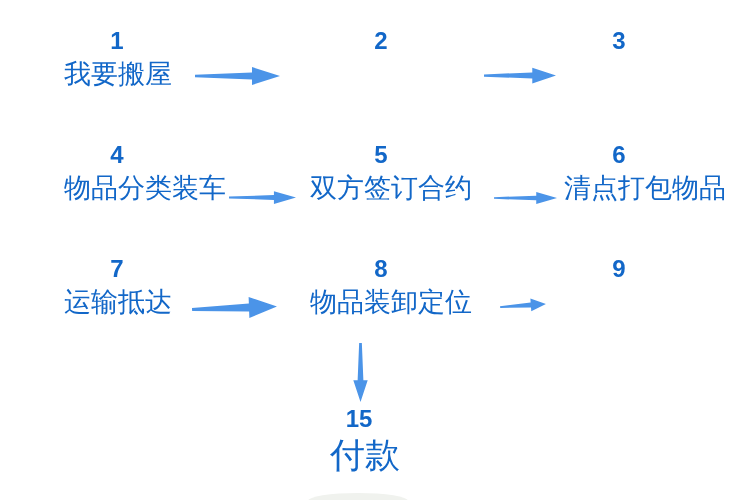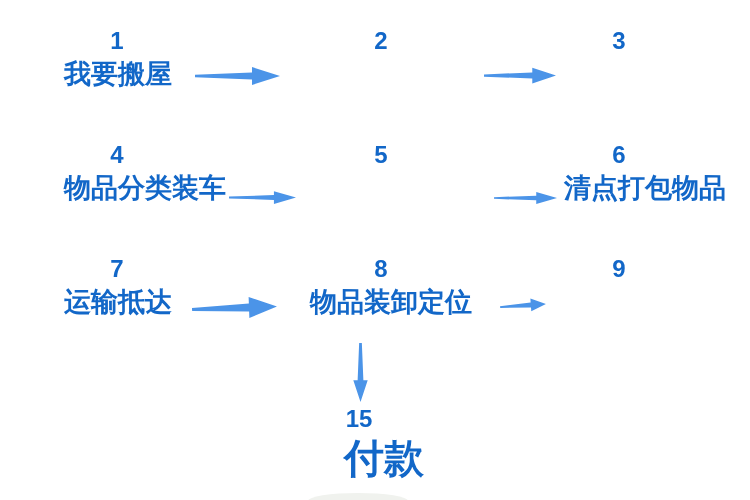--- a/index.html
+++ b/index.html
@@ -21,21 +21,21 @@
     transform:translateX(-50%);
     font-size:24px;
     font-weight:700;
     color:var(--text);
     line-height:1.1;
     white-space:nowrap;
   }
   .label{
     position:absolute;
     font-size:27px;
-    font-weight:700;
+    font-weight:400;
     color:var(--text);
     line-height:1.1;
     white-space:nowrap;
   }
   .arrow{
     position:absolute;
     color:var(--arrow);
     display:block;
   }
   .arrow polygon{fill:currentColor;}
@@ -61,21 +61,21 @@
   .l3{left:565px;top:60px}
   
   .l4{left:64px;top:174px}
   .l5{left:310px;top:174px}
   .l6{left:564px;top:174px}
   
   .l7{left:64px;top:288px}
   .l8{left:310px;top:288px}
   .l9{left:566px;top:288px}
   
-  .l10{left:384px;top:436px;transform:translateX(-50%);font-size:40px}
+  .l10{left:365px;top:436px;transform:translateX(-50%);font-size:35px}
 
   
   .a1{left:195px;top:64px;width:85px;height:24px}
   .a2{left:484px;top:65px;width:72px;height:21px}
   .a3{left:229px;top:189px;width:67px;height:17px}
   .a4{left:494px;top:190px;width:63px;height:16px}
   .a5{left:192px;top:294px;width:85px;height:28px;transform:rotate(-2deg)}
   .a6{left:500px;top:297px;width:46px;height:17px;transform:rotate(-4deg)}
   .a7{left:349px;top:343px;width:23px;height:59px}
 
@@ -101,20 +101,21 @@
     <polygon points="0,12.5 57,10 57,3.5 85,14 57,24.5 57,18 0,15.5"></polygon>
   </svg>
   <div class="num n3">3</div>
 
   <div class="num n4">4</div>
   <div class="label l4">物品分类装车</div>
   <svg class="arrow a3" viewBox="0 0 85 28" preserveAspectRatio="none" aria-hidden="true">
     <polygon points="0,12.5 57,10 57,3.5 85,14 57,24.5 57,18 0,15.5"></polygon>
   </svg>
   <div class="num n5">5</div>
+  <div class="label l5">双方签订合约</div>
   <svg class="arrow a4" viewBox="0 0 85 28" preserveAspectRatio="none" aria-hidden="true">
     <polygon points="0,12.5 57,10 57,3.5 85,14 57,24.5 57,18 0,15.5"></polygon>
   </svg>
   <div class="num n6">6</div>
   <div class="label l6">清点打包物品</div>
 
   <div class="num n7">7</div>
   <div class="label l7">运输抵达</div>
   <svg class="arrow a5" viewBox="0 0 85 28" preserveAspectRatio="none" aria-hidden="true">
     <polygon points="0,12.5 57,10 57,3.5 85,14 57,24.5 57,18 0,15.5"></polygon>

